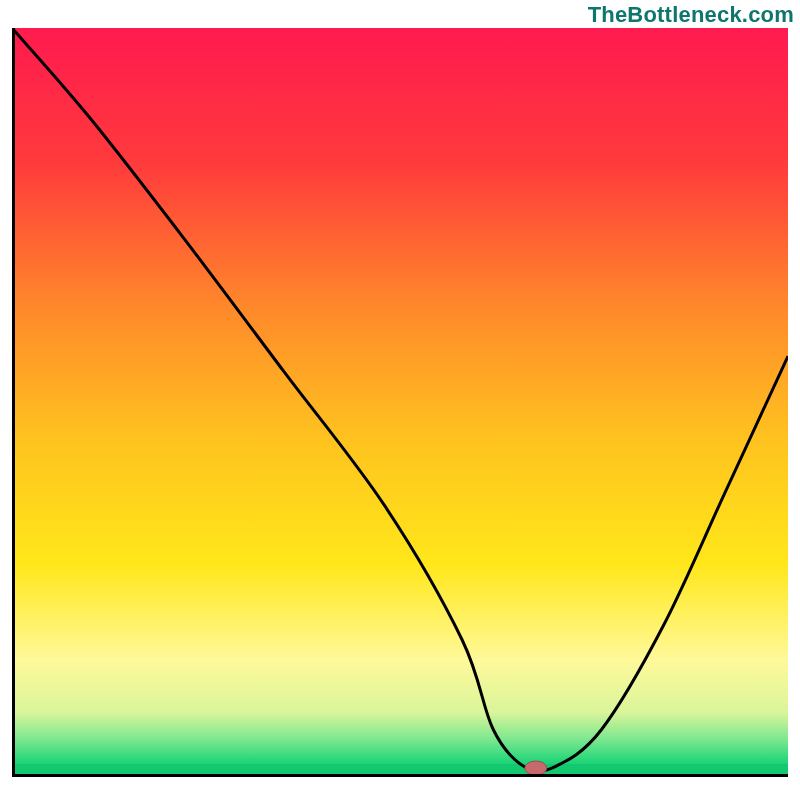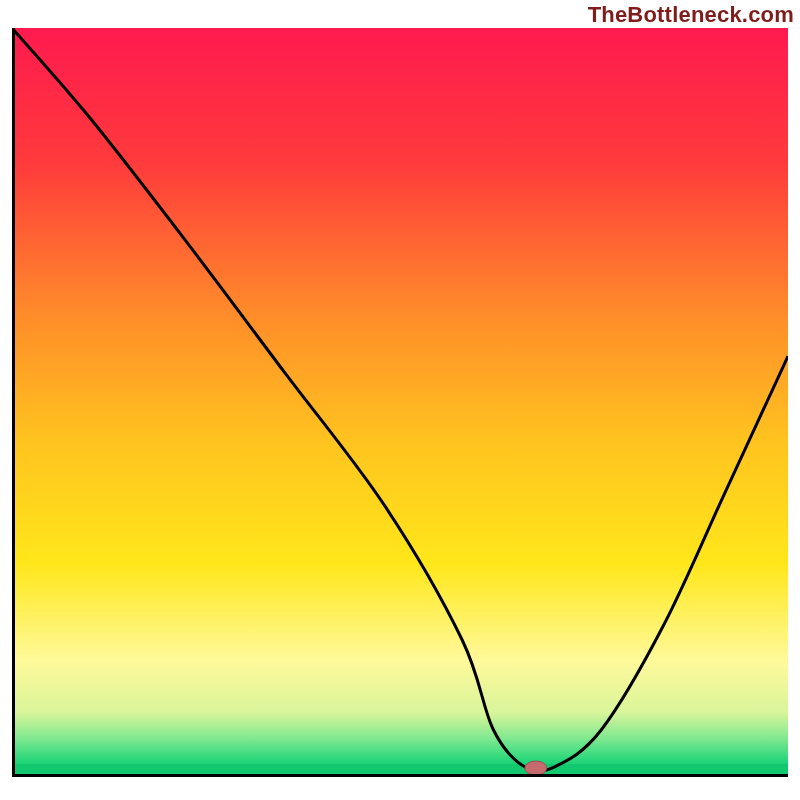--- a/index.html
+++ b/index.html
@@ -16,21 +16,21 @@
     width: 800px;
     height: 800px;
     box-sizing: border-box;
   }
   .watermark {
     position: absolute;
     top: 2px;
     right: 6px;
     font-size: 22px;
     font-weight: 600;
-    color: #7f1d1d;
+    color: #0f766e;
     letter-spacing: 0.2px;
     z-index: 5;
   }
   .plot-wrap {
     position: absolute;
     left: 12px;
     top: 28px;
     width: 776px;
     height: 760px;
   }

